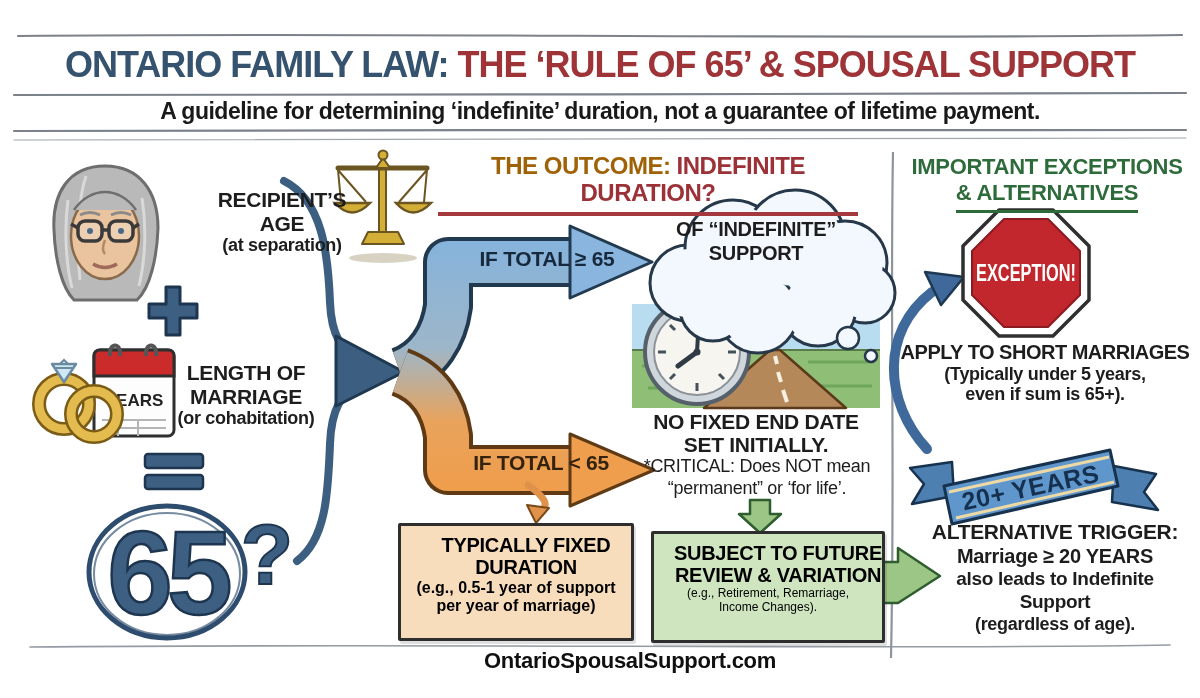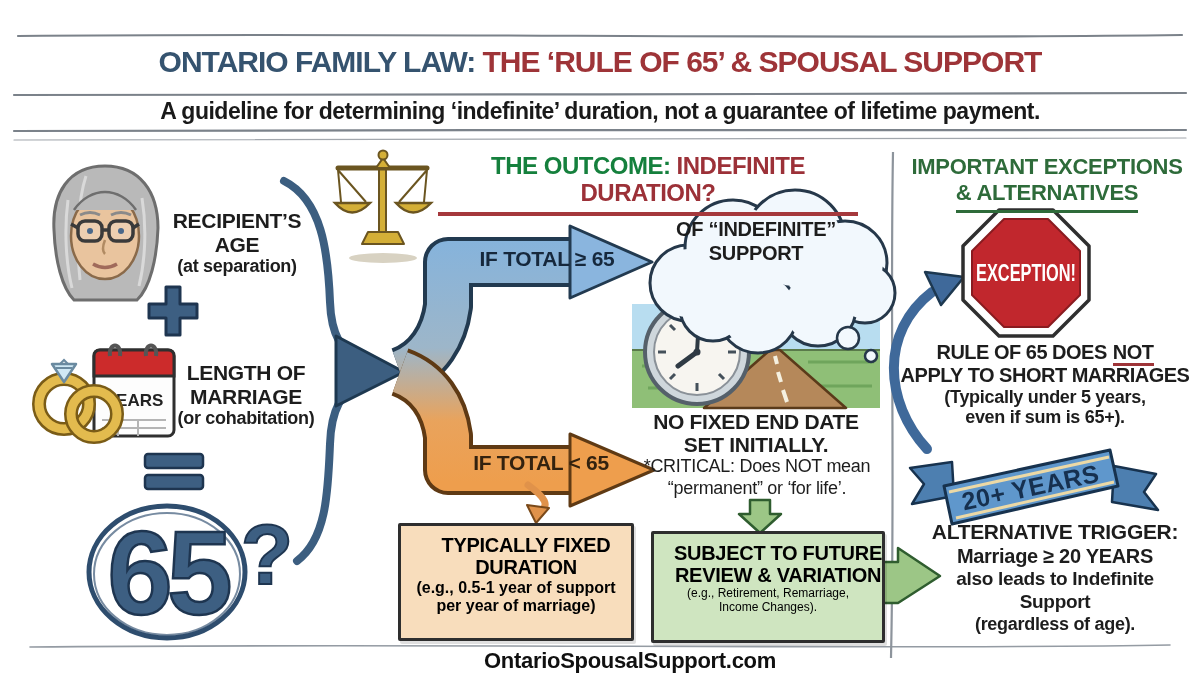--- a/index.html
+++ b/index.html
@@ -2,30 +2,30 @@
 <html><head>
 <meta charset="utf-8">
 <style>
   html,body{margin:0;padding:0;background:#e8e8e8;}
   #stage{position:relative;width:1200px;height:698px;background:#ffffff;overflow:hidden;
          font-family:"Liberation Sans",sans-serif;}
   svg{position:absolute;overflow:visible;}
   svg text{font-family:"Liberation Sans",sans-serif;}
   .txt{position:absolute;text-align:center;color:#1d1d1d;line-height:1.12;letter-spacing:-0.3px;z-index:4;}
   .z1{z-index:1}.z2{z-index:2}.z3{z-index:3}
-  #title{left:0;top:45px;width:1200px;font-size:30px;font-weight:800;letter-spacing:-1px;}
+  #title{left:0;top:45px;width:1200px;font-size:36px;font-weight:800;letter-spacing:-1px;}
   #title .p1{color:#35536f;} #title .p2{color:#9e3438;}
   #subtitle{left:0;top:99px;width:1200px;font-size:23px;font-weight:700;color:#191919;letter-spacing:-0.5px;}
   .lbl{font-size:21px;font-weight:800;}
   .lbl .small{font-size:18px;font-weight:700;}
-  #recipient-label{left:158px;top:209px;width:158px;}
+  #recipient-label{left:158px;top:188px;width:158px;padding-left:45px;}
   #marriage-label{left:162px;top:361px;width:168px;}
   #outcome-heading{left:438px;top:153px;width:420px;font-size:24px;font-weight:800;
       border-bottom:4px solid #a5383c;padding-bottom:5px;letter-spacing:-0.5px;}
-  #outcome-heading .p1{color:#15803d;} #outcome-heading .p2{color:#9c3138;}
+  #outcome-heading .p1{color:#a16207;} #outcome-heading .p2{color:#9c3138;}
   #branch-over-label{left:458px;top:247px;width:178px;font-size:21px;font-weight:800;color:#16283c;}
   #branch-under-label{left:452px;top:451px;width:178px;font-size:21px;font-weight:800;color:#33220f;}
   #cloud-text{left:645px;top:217px;width:222px;font-size:20px;font-weight:800;line-height:1.2;}
   #no-fixed-text{left:625px;top:410px;width:262px;font-size:21px;font-weight:800;line-height:1.1;}
   #critical-text{left:612px;top:456px;width:290px;font-size:18px;font-weight:400;line-height:1.2;}
   .sketchbox{position:absolute;border:3px solid #2e2e2e;border-radius:2px;z-index:3;text-align:center;
              box-shadow:2px 3px 0 rgba(0,0,0,0.12);}
   #fixed-box{left:398px;top:523px;width:230px;height:104px;background:#f8ddbc;padding-top:8px;}
   #review-box{left:651px;top:531px;width:228px;height:98px;background:#cfe5c0;padding-top:8px;}
   .boxtitle{font-size:20px;font-weight:800;line-height:1.12;letter-spacing:-0.3px;padding-left:20px;}
@@ -273,21 +273,20 @@
     <div class="boxsub">(e.g., Retirement, Remarriage,</div>
     <div class="boxsub">Income Changes).</div>
   </div>
 
   <div class="txt" id="exceptions-heading">
     <div>IMPORTANT EXCEPTIONS</div>
     <div><span class="ul">&amp; ALTERNATIVES</span></div>
   </div>
 
   <div class="txt" id="rule65-text">
-    <div><span>RULE OF 65 DOES</span><span class="not">NOT</span></div>
     <div>APPLY TO SHORT MARRIAGES</div>
     <div class="sub">(Typically under 5 years,</div>
     <div class="sub">even if sum is 65+).</div>
   </div>
 
   <div class="txt" id="alt-text">
     <div class="l1">ALTERNATIVE TRIGGER:</div>
     <div class="l2">Marriage ≥ 20 YEARS</div>
     <div class="l3">also leads to Indefinite</div>
     <div class="l3">Support</div>

